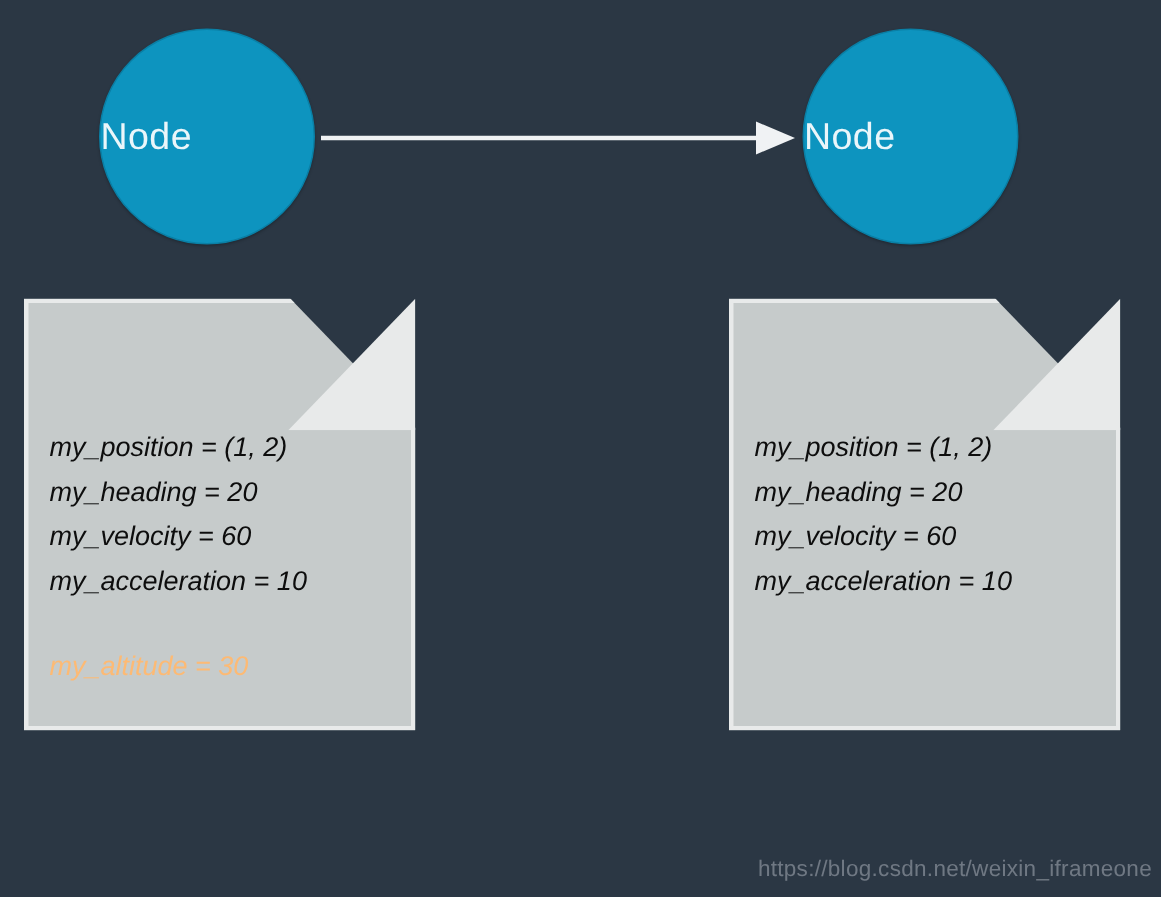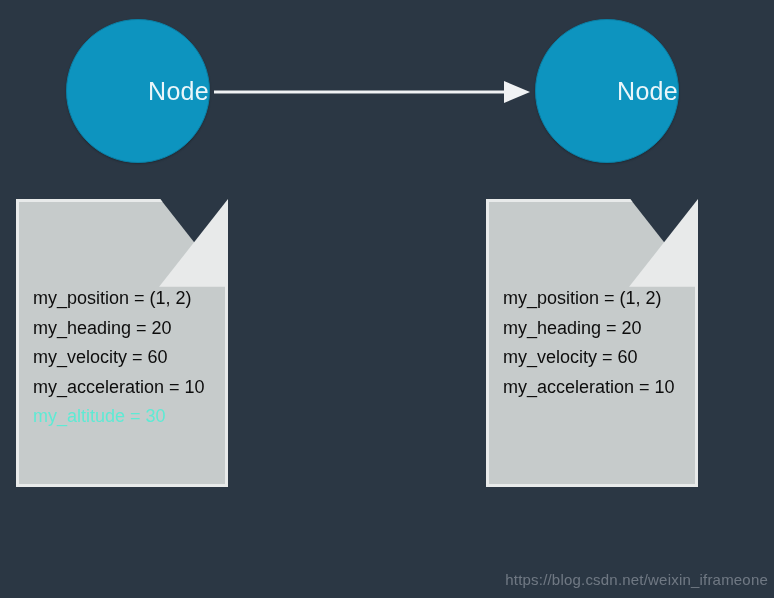--- a/index.html
+++ b/index.html
@@ -20,21 +20,21 @@
   .node-circle {
     position: absolute;
     width: 144px;
     height: 144px;
     border-radius: 50%;
     background: #0d94bf;
     border: 1px solid #0a7fa5;
     box-sizing: border-box;
     display: flex;
     align-items: center;
-    justify-content: flex-end;
+    justify-content: flex-start;
     box-shadow: 0 1px 2px rgba(0,0,0,0.25);
   }
   .node-circle .node-label {
     color: #eaf6fa;
     font-size: 25px;
     font-weight: 400;
     letter-spacing: 0.3px;
     line-height: 1;
   }
   #node-left  { left: 66px;  top: 19px; }
@@ -45,22 +45,23 @@
     position: absolute;
     left: 212px;
     top: 74px;
     width: 322px;
     height: 36px;
   }
 
   
   .doc {
     position: absolute;
-    width: 212px;
+    width: 261px;
     height: 288px;
+    font-style: italic;
   }
   #doc-left  { left: 16px;  top: 199px; }
   #doc-right { left: 486px; top: 199px; }
 
   .doc .doc-shape {
     position: absolute;
     inset: 0;
   }
   .doc .doc-body {
     position: absolute;
@@ -85,21 +86,21 @@
     position: absolute;
     left: 17px;
     top: 85px;
     right: 8px;
     color: #0d0d0d;
     font-size: 18px;
     line-height: 29.5px;
     white-space: nowrap;
   }
   .doc-text .line { display: block; }
-  .doc-text .line.highlight { color: #5eead4; }
+  .doc-text .line.highlight { color: #fdba74; margin-top: 28px; }
 
   
   #caption {
     position: absolute;
     left: 12px;
     bottom: 6px;
     color: #ffffff;
     font-size: 27px;
     font-weight: 700;
     letter-spacing: 0.5px;

